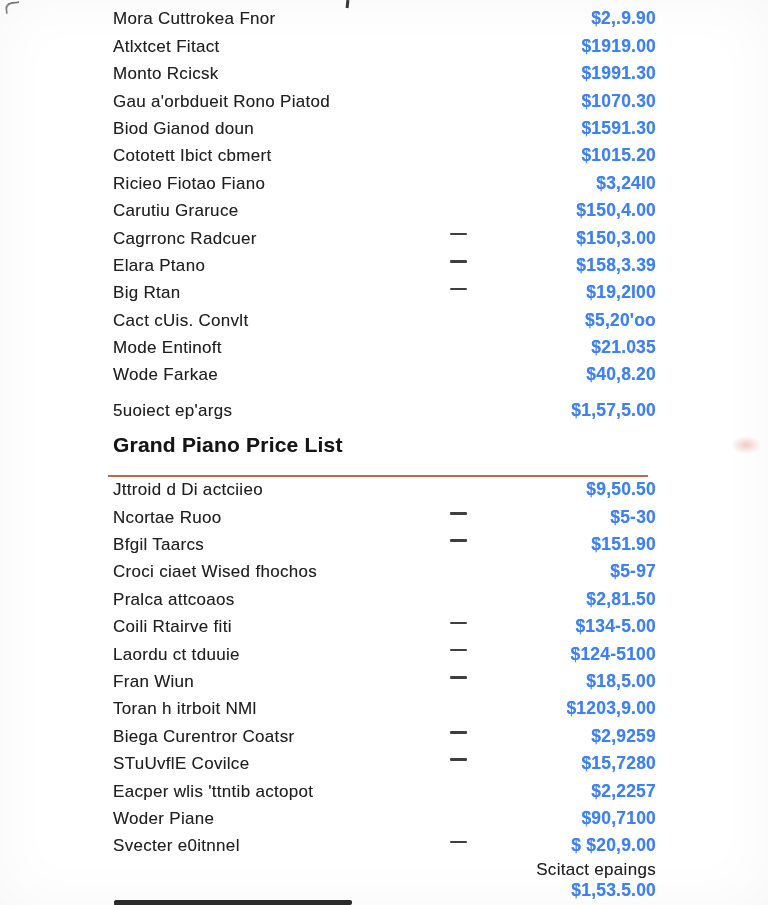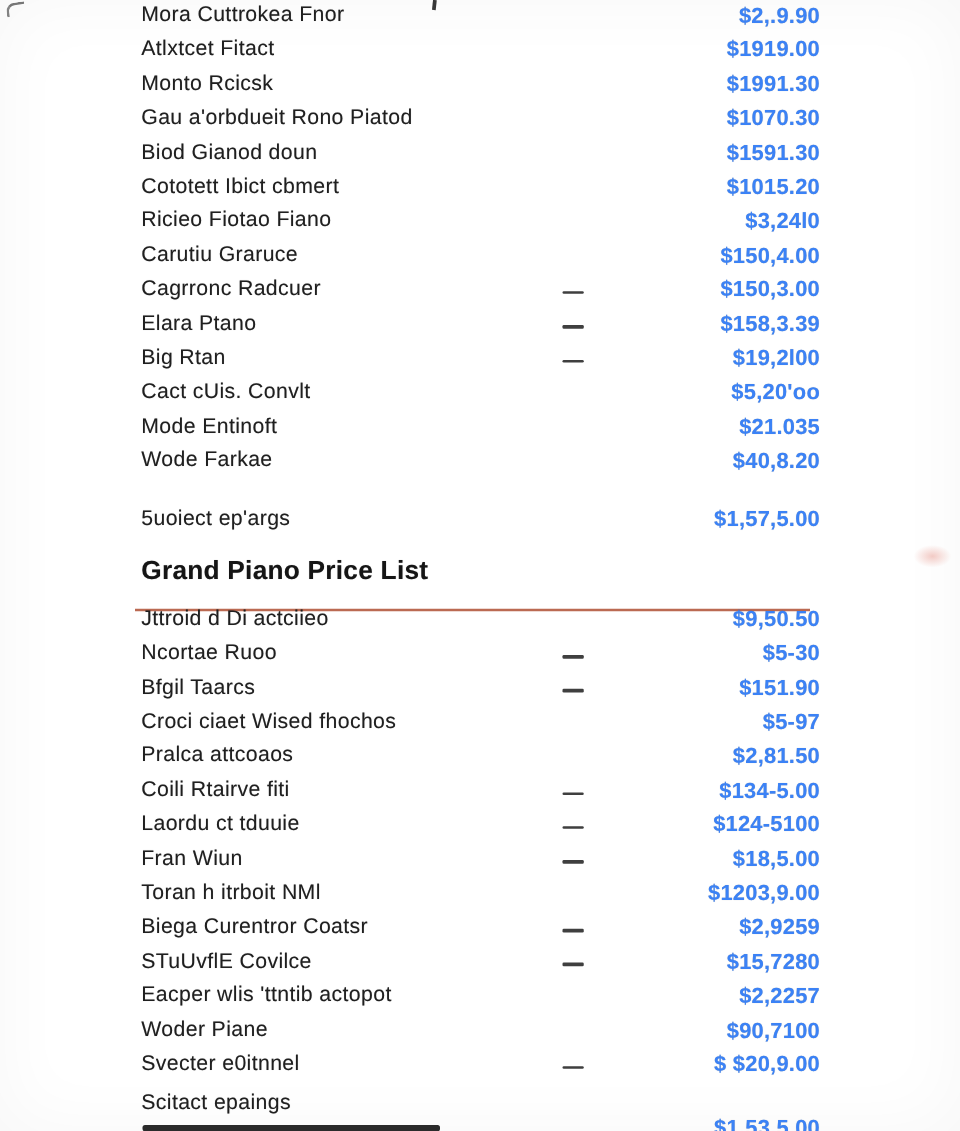--- a/index.html
+++ b/index.html
@@ -10,21 +10,21 @@
     overflow:hidden;
     font-family:"Liberation Sans", sans-serif;
     box-shadow: inset 0 0 60px rgba(0,0,0,0.035);
   }
   section{display:block;}
   .sec-1{padding-top:2px;}
   .row{
     position:relative;
     height:27.4px;
     display:flex;
-    align-items:flex-start;
+    align-items:flex-end;
     padding-left:113px;
     padding-right:112px;
     box-sizing:border-box;
   }
   .label{
     font-size:17px;
     color:#1f1f1f;
     letter-spacing:0.3px;
     white-space:nowrap;
     text-shadow:0 0 0.6px rgba(0,0,0,0.35);
@@ -40,21 +40,21 @@
   }
   .dash{
     position:absolute;
     left:450px;
     top:50%;
     margin-top:-2px;
     width:17px;height:2.6px;
     background:#3f3f3f;
     border-radius:1px;
   }
-  .row.subtotal{margin-top:20px;}
+  .row.subtotal{margin-top:8px;}
   .sec-2 .row.subtotal{margin-top:4px;flex-direction:column;}
   .section-title{
     font-size:21px;
     font-weight:bold;
     color:#151515;
     letter-spacing:0.2px;
     margin:12px 0 -4px 108px;
     padding-left:5px;
     line-height:24px;
     text-shadow:0 0 0.6px rgba(0,0,0,0.4);

